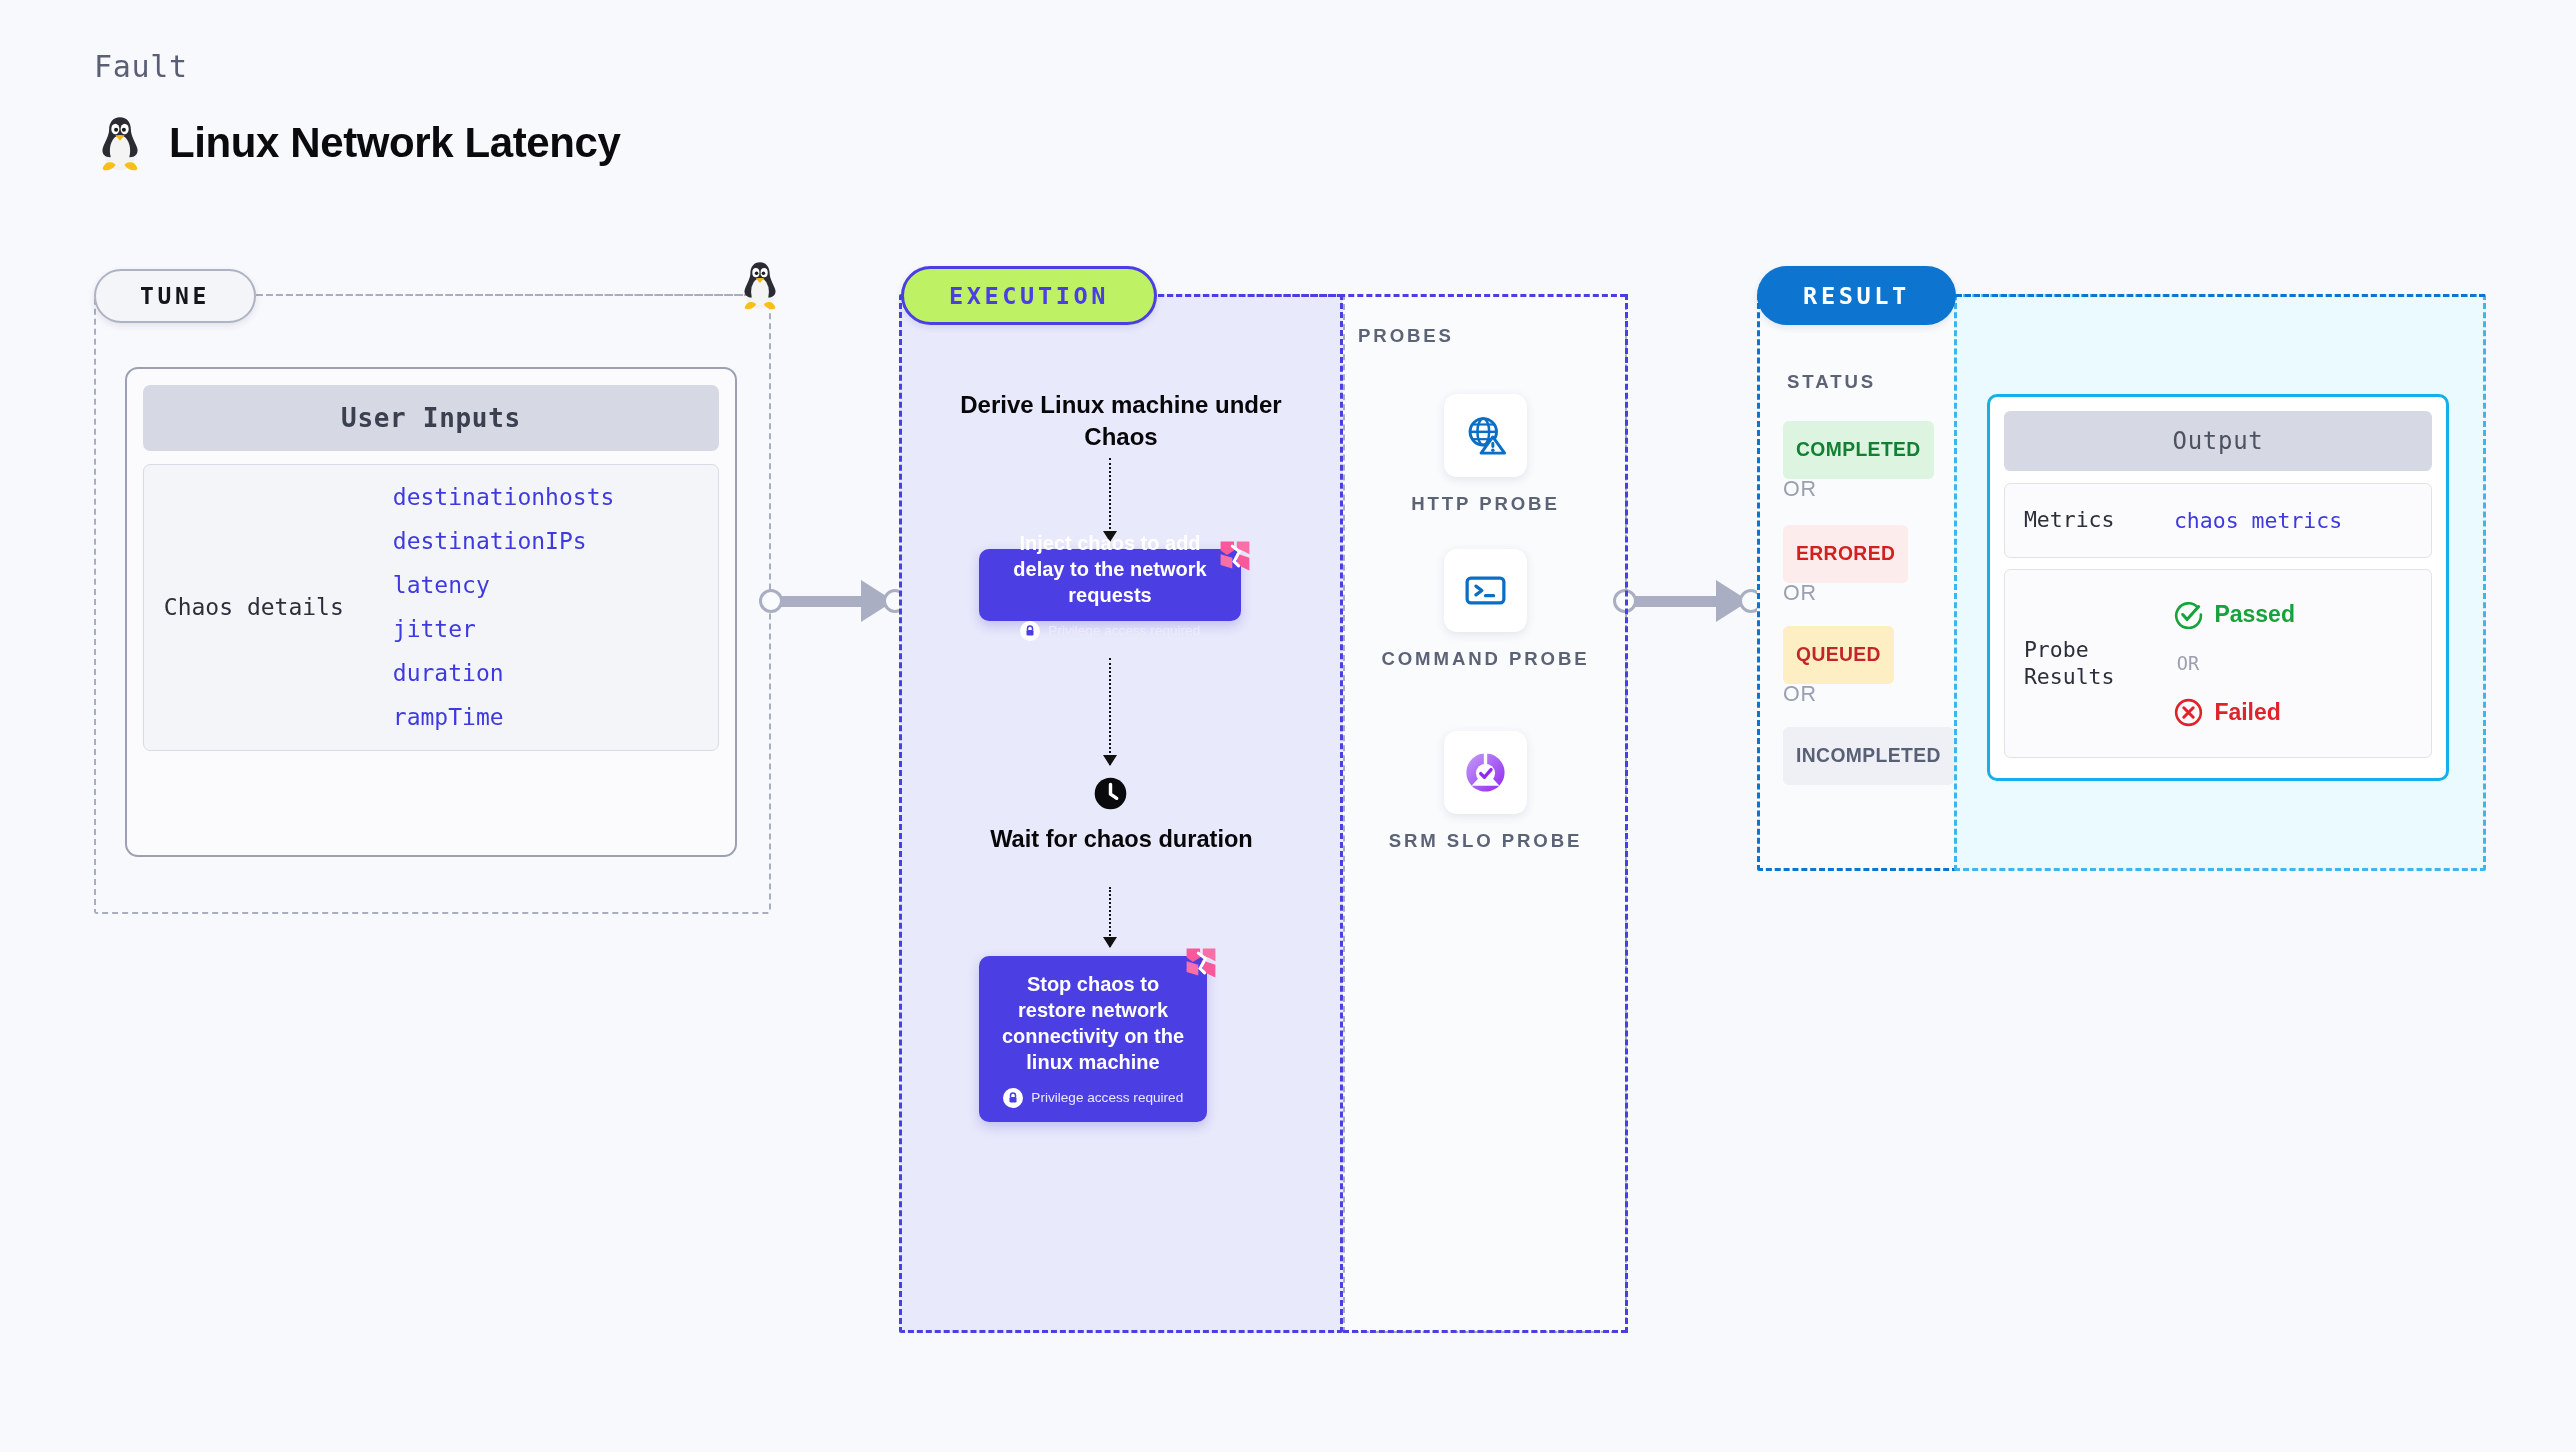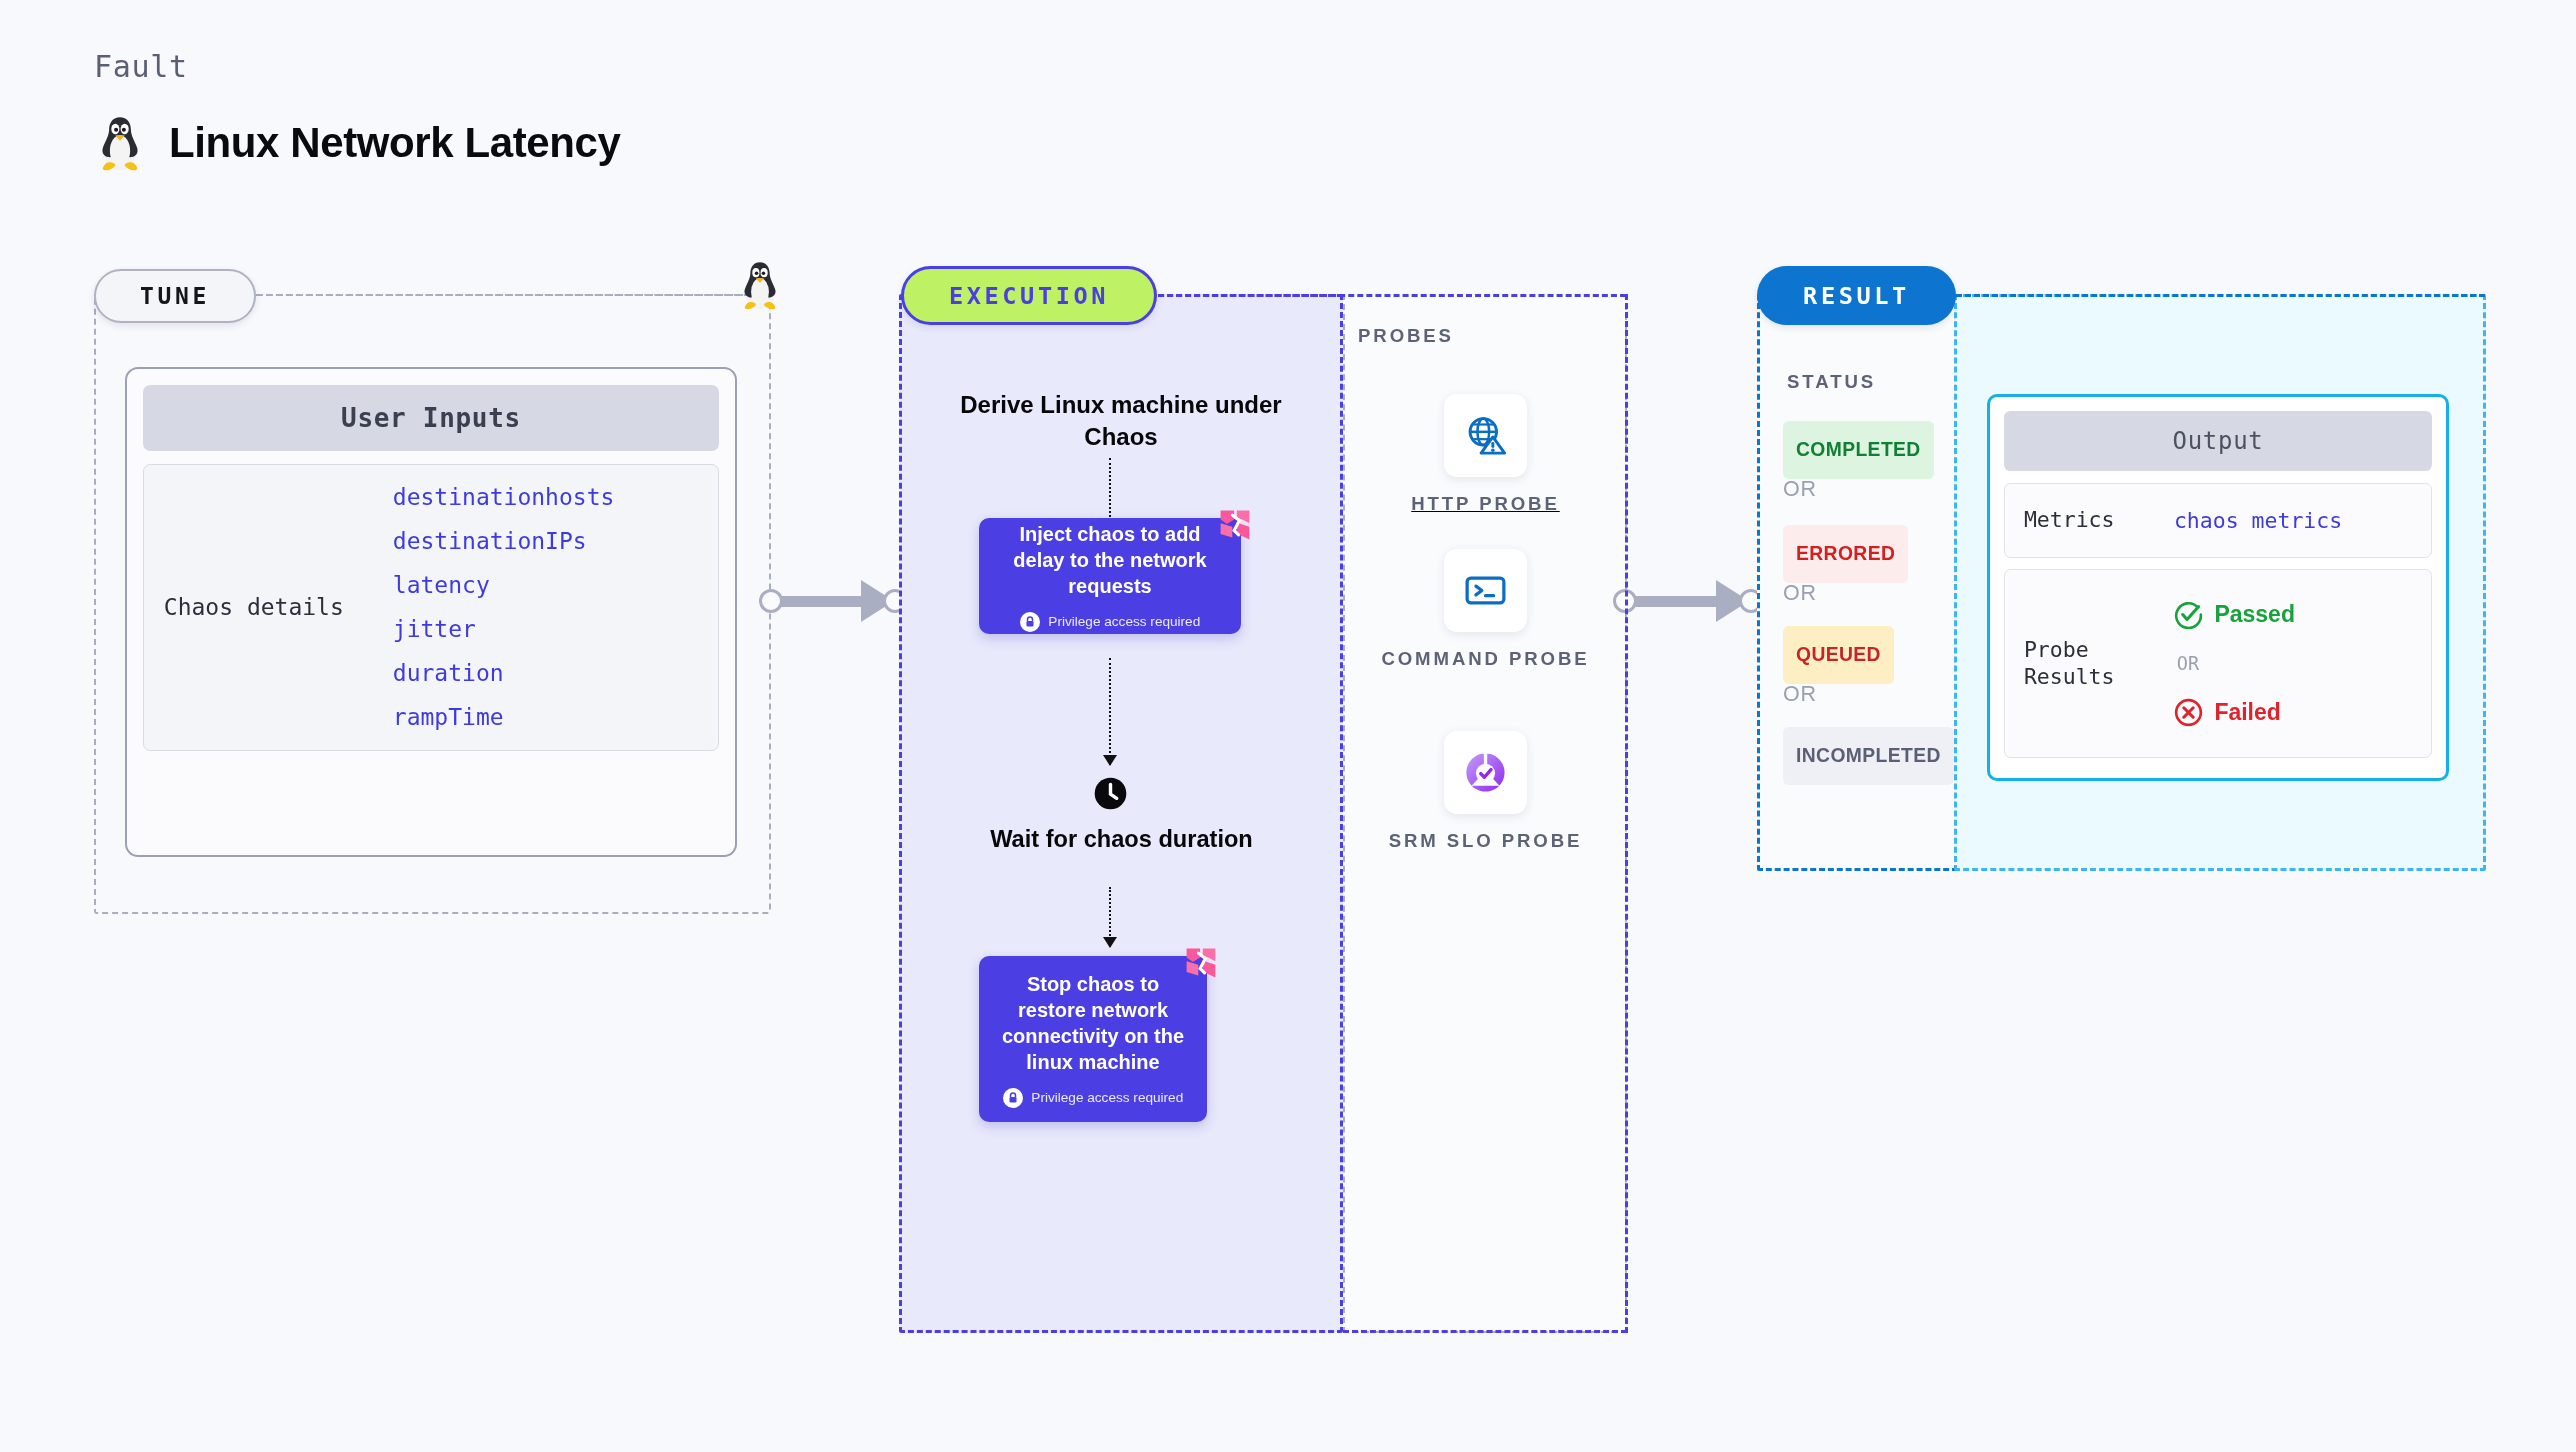--- a/index.html
+++ b/index.html
@@ -125,21 +125,21 @@
     color: #07070a; line-height: 1.32;
   }
 
   .chaos-box {
     position: absolute;
     background: #4b3fe4; border-radius: 10px;
     box-shadow: 0 4.3px 11.5px rgba(60,45,200,.22);
     color: #fff; text-align: center;
     display: flex; flex-direction: column; align-items: center; justify-content: center;
   }
-  .chaos-box-1 { left: 979px; top: 518px; width: 262px; height: 116px; }
+  .chaos-box-1 { left: 979px; top: 549px; width: 262px; height: 72px; }
   .chaos-box-2 { left: 979px; top: 956px; width: 228px; height: 166px; }
   .chaos-title { font-size: 20px; font-weight: 700; line-height: 1.3; padding: 0 17px; }
   .chaos-priv {
     margin-top: 13px; display: flex; align-items: center; gap: 8.6px;
     font-size: 13.6px; color: #eceafd;
   }
   .lock-badge {
     width: 20px; height: 20px; border-radius: 50%; background: #fff;
     display: flex; align-items: center; justify-content: center;
   }
@@ -393,21 +393,21 @@
           <rect x="5" y="10" width="14" height="11" rx="2.5" fill="#4b3fe4"></rect>
         </svg>
       </span>
       <span>Privilege access required</span>
     </div>
   </div>
 
   <div class="probes-panel"></div>
   <div class="probes-label">PROBES</div>
 
-  <div class="probe-item" style="left:1378px; top:394px;text-decoration:underline;">
+  <div class="probe-item" style="left:1378px; top:394px;">
     <div class="probe-tile">
       <svg width="47" height="47" viewBox="0 0 64 64">
         <circle cx="29" cy="27" r="18" fill="none" stroke="#0a6ec4" stroke-width="4"></circle>
         <ellipse cx="29" cy="27" rx="8" ry="18" fill="none" stroke="#0a6ec4" stroke-width="3.4"></ellipse>
         <line x1="11" y1="27" x2="47" y2="27" stroke="#0a6ec4" stroke-width="3.4"></line>
         <line x1="14" y1="17" x2="44" y2="17" stroke="#0a6ec4" stroke-width="3"></line>
         <line x1="14" y1="37" x2="44" y2="37" stroke="#0a6ec4" stroke-width="3"></line>
         <path d="M42 34 L58 56 L26 56 Z" fill="#fbfcfe" stroke="#0a6ec4" stroke-width="4" stroke-linejoin="round"></path>
         <rect x="40" y="41" width="4" height="8" rx="2" fill="#0a6ec4"></rect>
         <circle cx="42" cy="52" r="2.4" fill="#0a6ec4"></circle>

